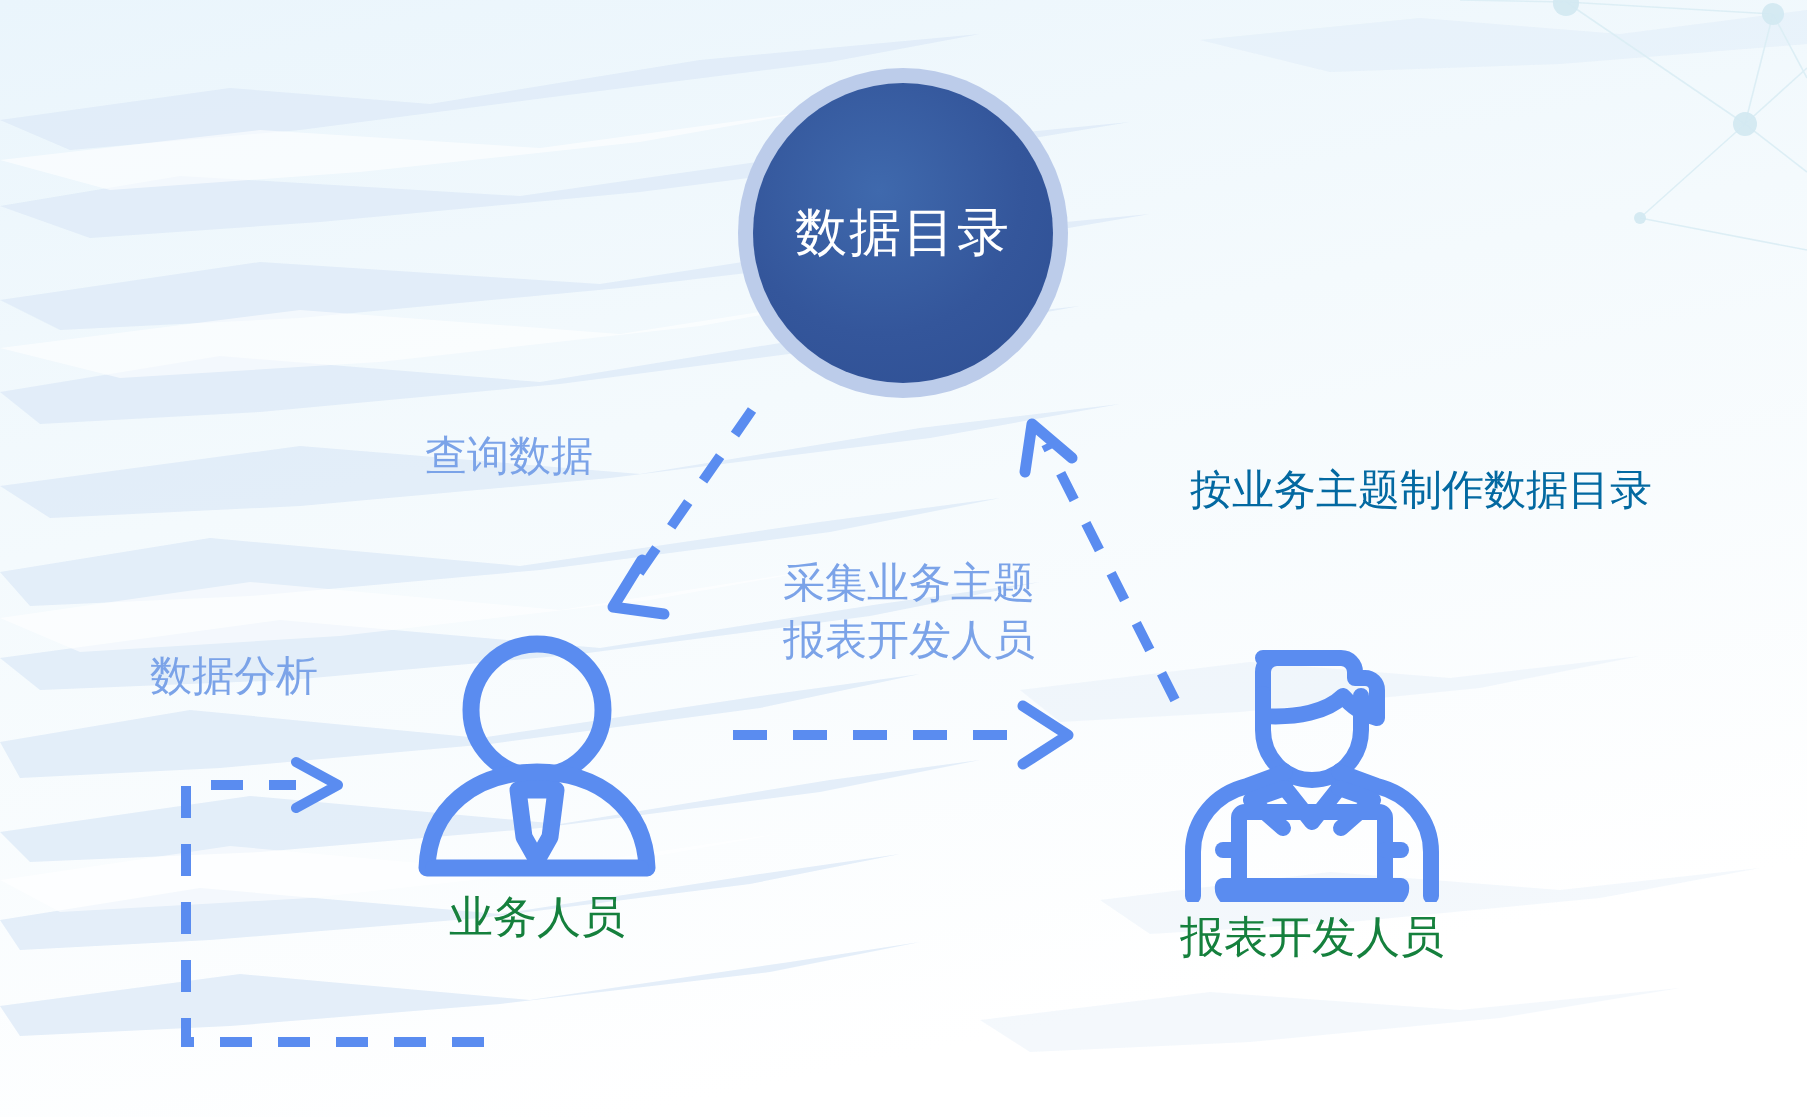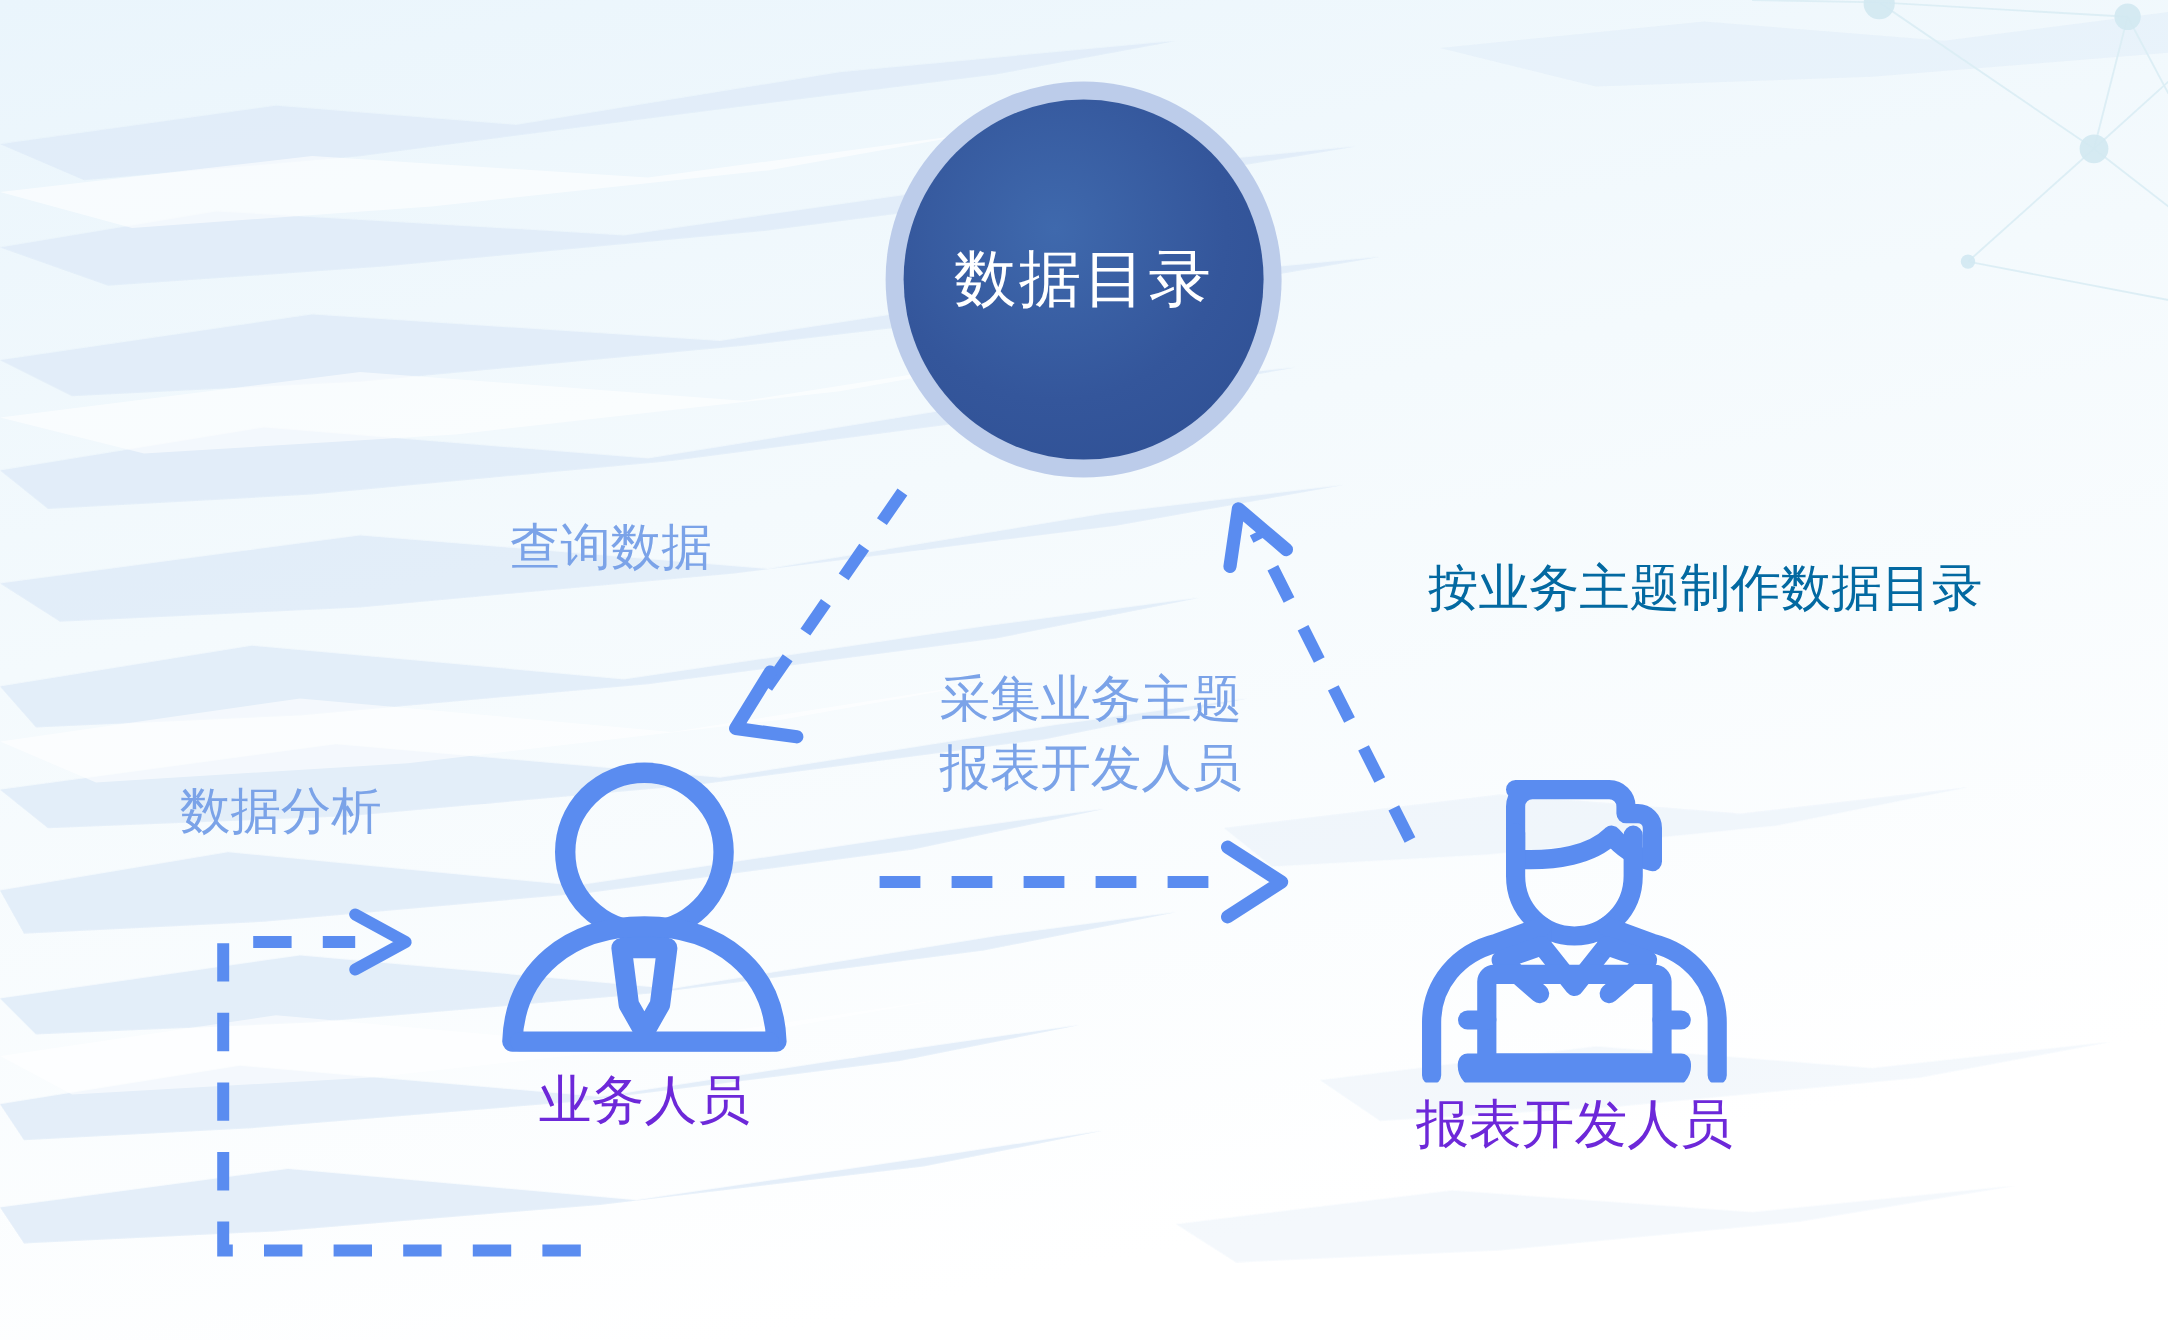--- a/index.html
+++ b/index.html
@@ -86,21 +86,21 @@
     z-index: 4;
     display: flex;
     flex-direction: column;
     align-items: center;
   }
   #actor-business { left: 392px; top: 632px; width: 290px; }
   #actor-developer{ left: 1152px; top: 612px; width: 320px; justify-content: flex-end; }
   .actor-caption {
     margin-top: 6px;
     font-size: 44px;
-    color: #6d28d9;
+    color: #15803d;
     white-space: nowrap;
     font-weight: 400;
   }
 </style>
 </head>
 <body>
 
 <div id="stage">
 
   <svg id="bg-layer" viewBox="0 0 1807 1117" preserveAspectRatio="none" aria-hidden="true">

